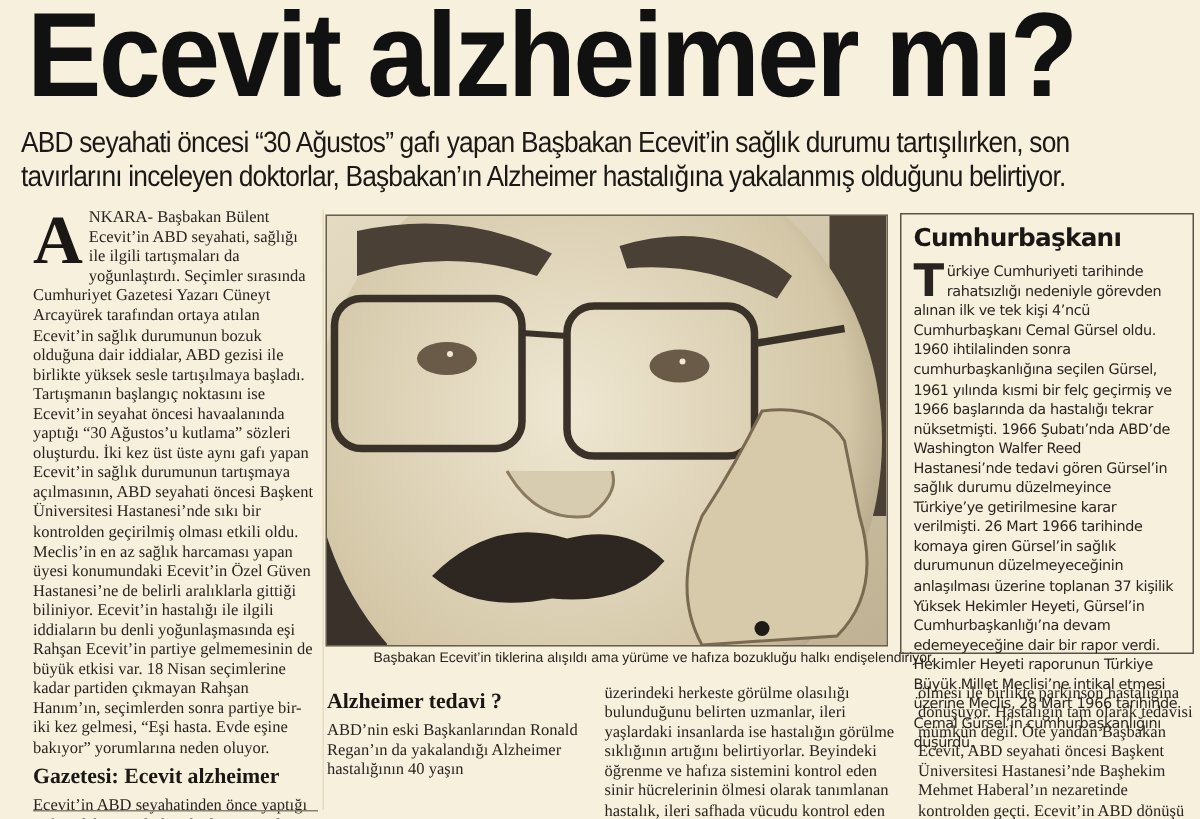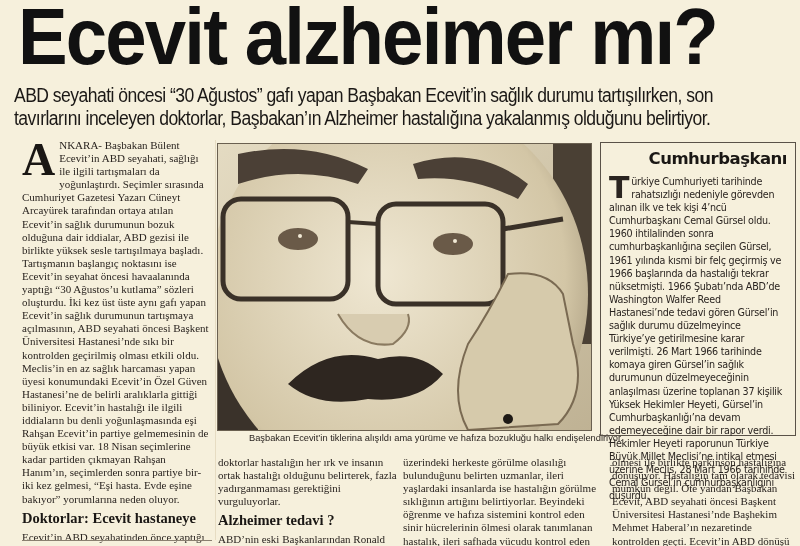--- a/index.html
+++ b/index.html
@@ -14,41 +14,41 @@
   .lead-bold{font-weight:normal;}
   .subhead{font-weight:bold;font-size:14.5px;line-height:18px;margin:3px 0 4px 0 !important;color:#1a1714;}
   .photo{position:absolute;left:217px;top:143px;width:373px;height:286px;background:#d9cfb4;overflow:hidden;border:1px solid #6a6050;}
   .caption{position:absolute;left:217px;top:432px;width:380px;font-family:"Liberation Sans",sans-serif;font-size:9.3px;line-height:12px;color:#2a2420;white-space:nowrap;padding-left:32px;}
   .bottom-col{position:absolute;top:456px;font-size:11px;line-height:13.1px;color:#2a2420;}
   .bc1{left:218px;width:180px;}
   .bc2{left:403px;width:195px;}
   .bc3{left:612px;width:190px;}
   .bottom-col p{margin:0;}
   .sidebox{position:absolute;left:600px;top:142px;width:196px;height:294px;border:1px solid #5a5248;box-sizing:border-box;padding:6px 8px;}
-  .sidebox-title{font-family:"DejaVu Sans",sans-serif;font-weight:bold;font-size:16.5px;line-height:20px;color:#1a1714;letter-spacing:-0.5px;margin-bottom:6px;text-align:right;}
+  .sidebox-title{font-family:"DejaVu Sans",sans-serif;font-weight:bold;font-size:16.5px;line-height:20px;color:#1a1714;letter-spacing:-0.5px;margin-bottom:6px;}
   .sidebox-body{font-family:"DejaVu Sans",sans-serif;font-size:9.6px;line-height:13.1px;color:#2a2420;letter-spacing:-0.25px;}
   .tcap{float:left;font-size:30px;line-height:26px;font-weight:bold;margin:0 2px 0 0;font-family:"DejaVu Sans",sans-serif;}
   .rule{position:absolute;left:22px;top:540px;width:190px;height:1px;background:#8a8070;}
   .divider{position:absolute;left:215px;top:140px;width:1px;height:400px;background:#e6dcc2;}
 </style>
 </head>
 <body>
 
 <div class="headline">Ecevit alzheimer mı?</div>
 
 <div class="deck">
   <div>ABD seyahati öncesi “30 Ağustos” gafı yapan Başbakan Ecevit’in sağlık durumu tartışılırken, son</div>
   <div>tavırlarını inceleyen doktorlar, Başbakan’ın Alzheimer hastalığına yakalanmış olduğunu belirtiyor.</div>
 </div>
 
 <div class="col left-col">
   <p>
     <span class="dropcap">A</span><span class="lead-bold">NKARA-</span><span> Başbakan Bülent Ecevit’in ABD seyahati, sağlığı ile ilgili tartışmaları da yoğunlaştırdı. Seçimler sırasında Cumhuriyet Gazetesi Yazarı Cüneyt Arcayürek tarafından ortaya atılan Ecevit’in sağlık durumunun bozuk olduğuna dair iddialar, ABD gezisi ile birlikte yüksek sesle tartışılmaya başladı. Tartışmanın başlangıç noktasını ise Ecevit’in seyahat öncesi havaalanında yaptığı “30 Ağustos’u kutlama” sözleri oluşturdu. İki kez üst üste aynı gafı yapan Ecevit’in sağlık durumunun tartışmaya açılmasının, ABD seyahati öncesi Başkent Üniversitesi Hastanesi’nde sıkı bir kontrolden geçirilmiş olması etkili oldu. Meclis’in en az sağlık harcaması yapan üyesi konumundaki Ecevit’in Özel Güven Hastanesi’ne de belirli aralıklarla gittiği biliniyor. Ecevit’in hastalığı ile ilgili iddiaların bu denli yoğunlaşmasında eşi Rahşan Ecevit’in partiye gelmemesinin de büyük etkisi var. 18 Nisan seçimlerine kadar partiden çıkmayan Rahşan Hanım’ın, seçimlerden sonra partiye bir-iki kez gelmesi, “Eşi hasta. Evde eşine bakıyor” yorumlarına neden oluyor.</span>
   </p>
-  <p class="subhead">Doktorlar: Ecevit hastaneye</p>
+  <p class="subhead">Gazetesi: Ecevit alzheimer</p>
   <p>Ecevit’in ABD seyahatinden önce yaptığı gaf ve daha önceki hareketlerini inceleyen doktorlar, son zamanlarda aşırı yorgunlukla birlikte, Başbakan Ecevit’in Alzheimer hastalığına yakalanmış olabileceğini belirtiyorlar. Doktorların “unutkanlığın ön planda olduğu bir bunama hastalığı” olarak adlandırdıkları Alzheimer hastalığının, yaşla birlikte ortaya çıktığı biliniyor. Başbakan Ecevit’in 75 yaşında olduğunu belirten</p>
 </div>
 
 <div class="divider"></div>
 
 <div class="photo" title="Close-up portrait of Bülent Ecevit wearing glasses, hand on cheek">
   <svg width="373" height="286" viewBox="0 0 373 286">
     <defs>
       <linearGradient id="bg" x1="0" y1="0" x2="1" y2="1">
         <stop offset="0" stop-color="#e4dbc2"></stop>
@@ -77,21 +77,20 @@
     <path d="M120 170 Q140 205 175 200 Q195 185 190 170" fill="#d8ccb0" stroke="#8a7a60" stroke-width="2"></path>
     <path d="M70 240 Q110 200 160 215 Q200 205 225 230 Q200 260 150 255 Q100 265 70 240Z" fill="#2e2620"></path>
     <path d="M290 130 Q330 125 345 150 L355 200 Q370 250 340 280 L250 286 Q230 250 250 200 Q270 170 290 130Z" fill="#d6caab" stroke="#7a6a52" stroke-width="2"></path>
     <circle cx="290" cy="275" r="5" fill="#1e1a16"></circle>
   </svg>
 </div>
 
 <div class="caption">Başbakan Ecevit’in tiklerina alışıldı ama yürüme ve hafıza bozukluğu halkı endişelendiriyor.</div>
 
 <div class="bottom-col bc1">
-  <p>doktorlar hastalığın her ırk ve insanın ortak hastalığı olduğunu belirterek, fazla yadırganmaması gerektiğini vurguluyorlar.</p>
   <p class="subhead">Alzheimer tedavi ?</p>
   <p>ABD’nin eski Başkanlarından Ronald Regan’ın da yakalandığı Alzheimer hastalığının 40 yaşın</p>
 </div>
 
 <div class="bottom-col bc2">
   <p>üzerindeki herkeste görülme olasılığı bulunduğunu belirten uzmanlar, ileri yaşlardaki insanlarda ise hastalığın görülme sıklığının artığını belirtiyorlar. Beyindeki öğrenme ve hafıza sistemini kontrol eden sinir hücrelerinin ölmesi olarak tanımlanan hastalık, ileri safhada vücudu kontrol eden sinir hücrelerinin tamamen</p>
 </div>
 
 <div class="bottom-col bc3">
   <p>ölmesi ile birlikte parkinson hastalığına dönüşüyor. Hastalığın tam olarak tedavisi mümkün değil. Öte yandan Başbakan Ecevit, ABD seyahati öncesi Başkent Üniversitesi Hastanesi’nde Başhekim Mehmet Haberal’ın nezaretinde kontrolden geçti. Ecevit’in ABD dönüşü yeniden hastaneye uğrayacağı belirtiliyor.</p>

